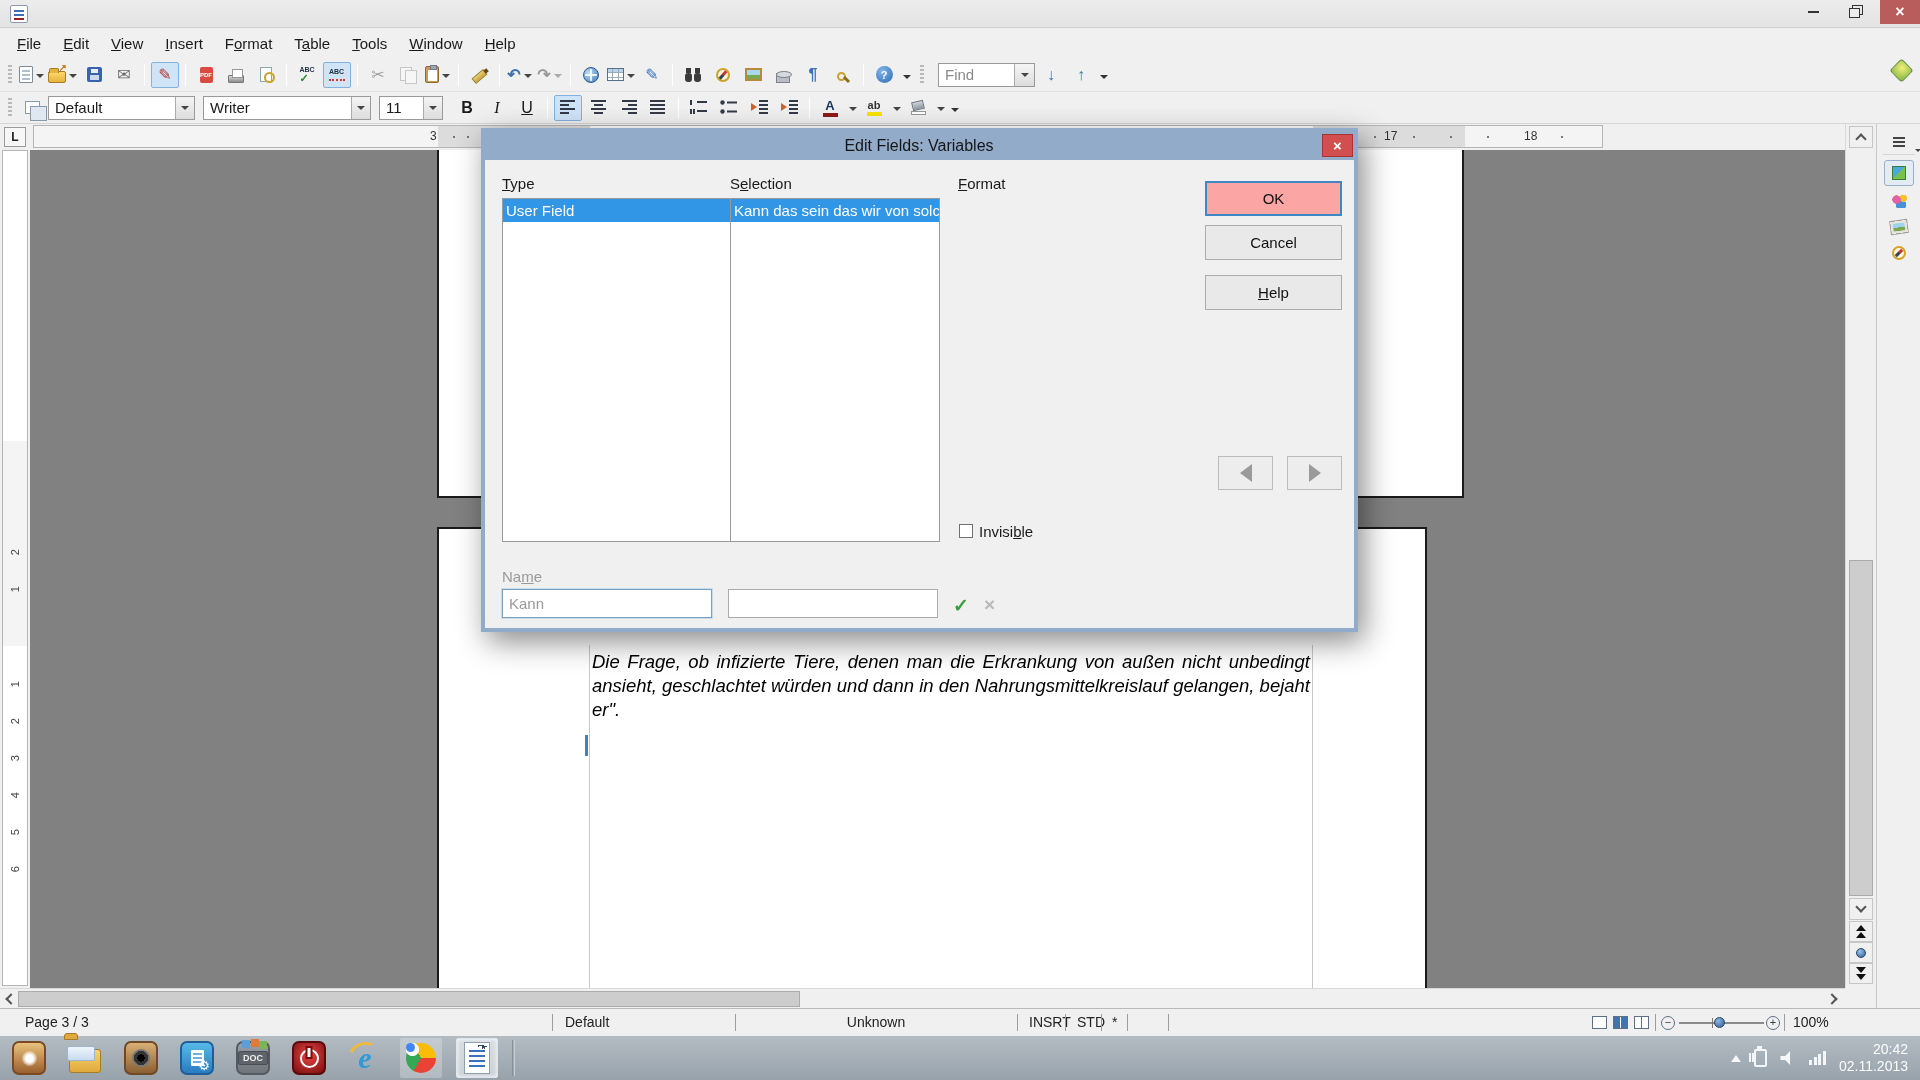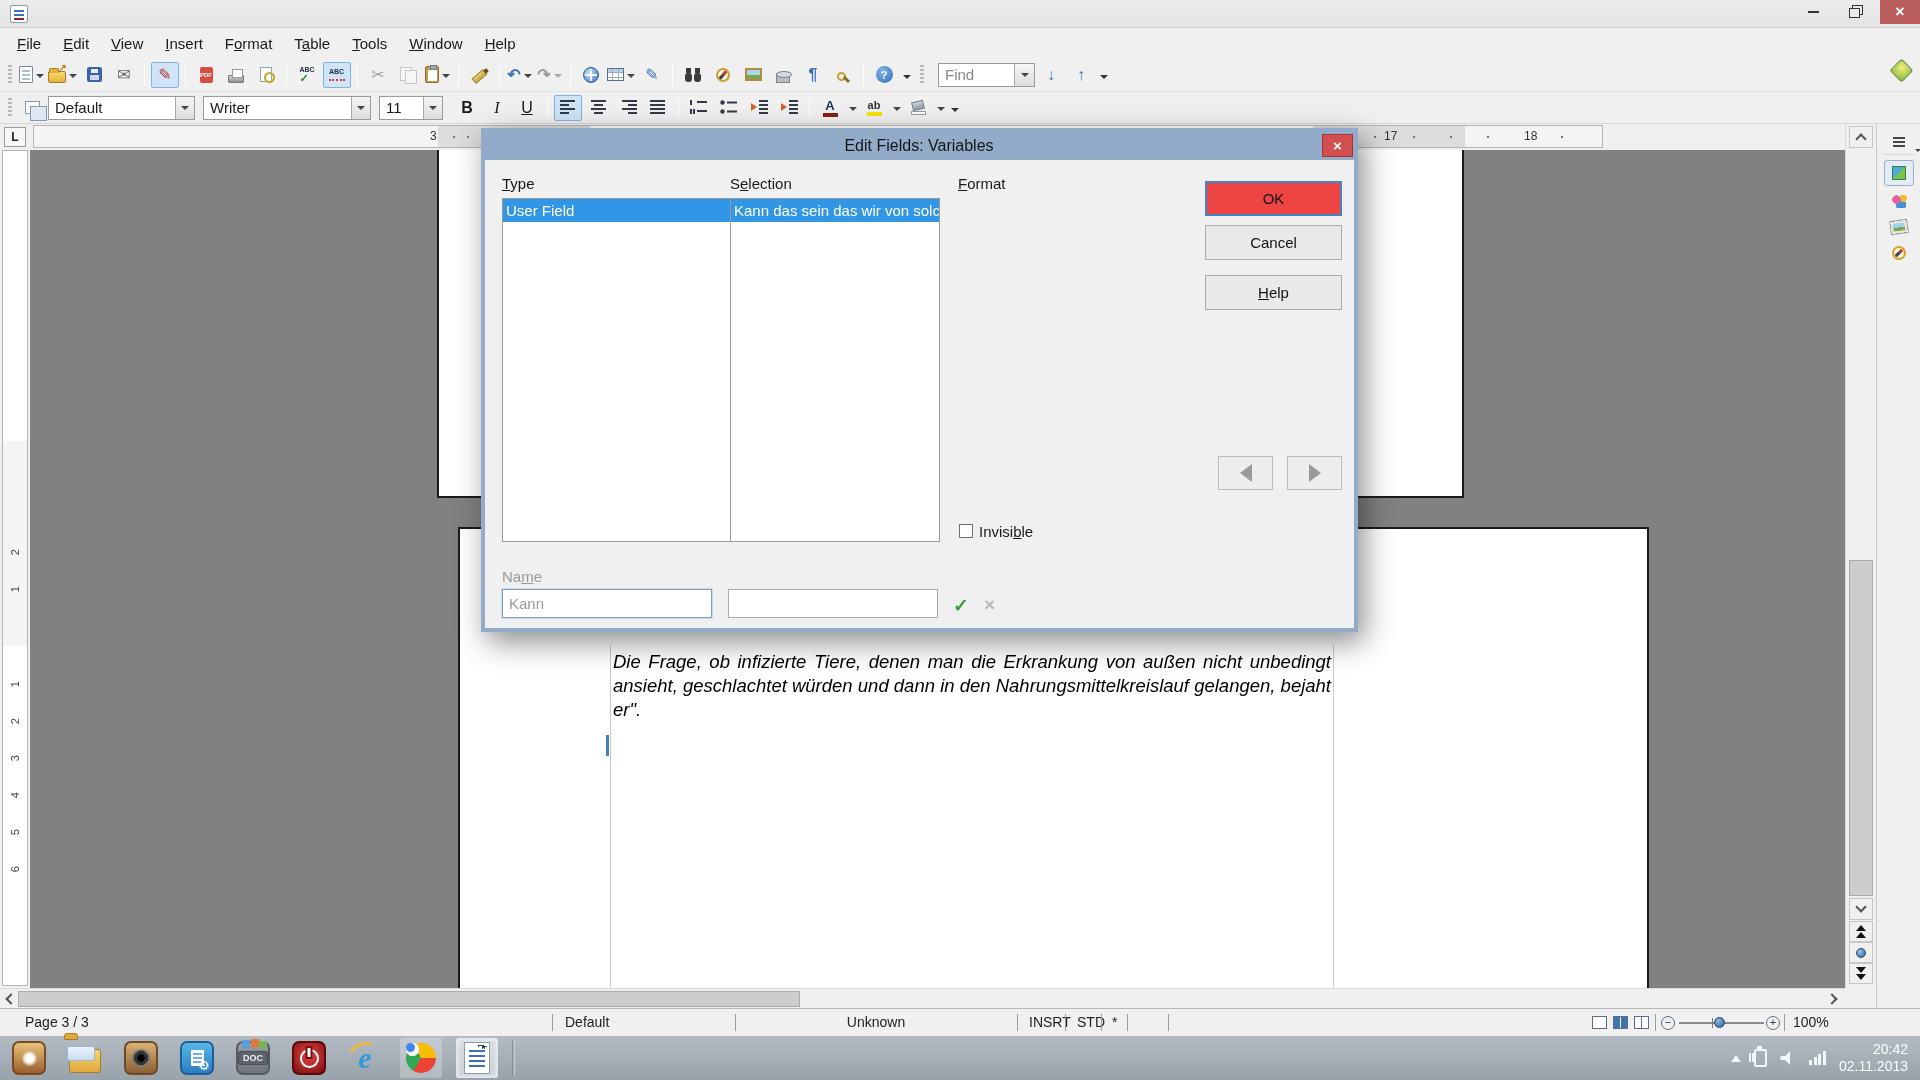--- a/index.html
+++ b/index.html
@@ -200,21 +200,21 @@
 
   
   .dialog{left:481px;top:128px;width:877px;height:504px;background:#f0f0f0;border:4px solid var(--dlgblue);box-shadow:6px 10px 28px rgba(0,0,0,.45);z-index:50}
   .dlg-title{position:absolute;left:-1px;top:-1px;width:870px;height:29px;background:var(--dlgblue);display:flex;align-items:center;justify-content:center;font-size:16px;color:#161616}
   .dlg-close{position:absolute;right:1px;top:2px;width:31px;height:23px;background:var(--dlgclose);color:#fff;font-size:15px;font-weight:bold;display:flex;align-items:center;justify-content:center;border:1px solid #a93232}
   .dl{position:absolute;font-size:15px;color:#1a1a1a}
   .listbox{position:absolute;background:#fff;border:1px solid #9a9a9a;font-size:15px;overflow:hidden}
   .lrow{height:23px;line-height:23px;padding:0 3px;white-space:nowrap}
   .lrow.sel{background:var(--sel);color:#fff}
   .dbtn{position:absolute;height:35px;background:#e9e9e9;border:1px solid #acacac;display:flex;align-items:center;justify-content:center;font-size:15px;color:#111}
-  .dbtn.default{border:2px solid #4186c5;background:#ef4444}
+  .dbtn.default{border:2px solid #4186c5;background:#fca5a5}
   .arrbtn{position:absolute;height:34px;background:#ededed;border:1px solid #bcbcbc;display:flex;align-items:center;justify-content:center}
   .arrtri{width:0;height:0;border:9px solid transparent}
   .arrtri.l{border-right:12px solid #9a9a9a;border-left:none}
   .arrtri.r{border-left:12px solid #9a9a9a;border-right:none}
   .chk{position:absolute;width:14px;height:14px;background:#fff;border:1px solid #707070}
   .dinput{position:absolute;height:29px;background:#fff;font-size:15px;padding:0 6px;display:flex;align-items:center}
   .di-name{border:1px solid #7ba0c0;box-shadow:0 0 0 1px #c8dcec;color:#9a9a9a}
   .di-value{border:1px solid #ababab;color:#111}
   .applychk{color:#3a9e3a;font-size:19px;font-weight:bold}
   .delx{color:#b8b8b8;font-size:19px;font-weight:bold}
@@ -519,21 +519,21 @@
   <span class="vnum" style="top:530px">1</span>
   <span class="vnum" style="top:567px">2</span>
   <span class="vnum" style="top:604px">3</span>
   <span class="vnum" style="top:641px">4</span>
   <span class="vnum" style="top:678px">5</span>
   <span class="vnum" style="top:715px">6</span>
 </div>
 
 <div class="abs work">
   <div class="page" style="left:407px;top:0;width:1027px;height:348px;border:2px solid #1a1a1a;border-top:none"></div>
-  <div class="page" style="left:428px;top:377px;width:1191px;height:461px;border:2px solid #1a1a1a;border-bottom:none">
+  <div class="page" style="left:407px;top:377px;width:990px;height:461px;border:2px solid #1a1a1a;border-bottom:none">
     <div class="tbound" style="left:150px;top:116px;height:345px"></div>
     <div class="tbound" style="left:873px;top:116px;height:345px"></div>
     <div style="position:absolute;left:153px;top:121px;width:718px">
       <div class="docline j">Die Frage, ob infizierte Tiere, denen man die Erkrankung von außen nicht unbedingt</div>
       <div class="docline j">ansieht, geschlachtet würden und dann in den Nahrungsmittelkreislauf gelangen, bejaht</div>
       <div class="docline">er".</div>
     </div>
     <div class="cursor" style="left:146px;top:206px"></div>
   </div>
 </div>

